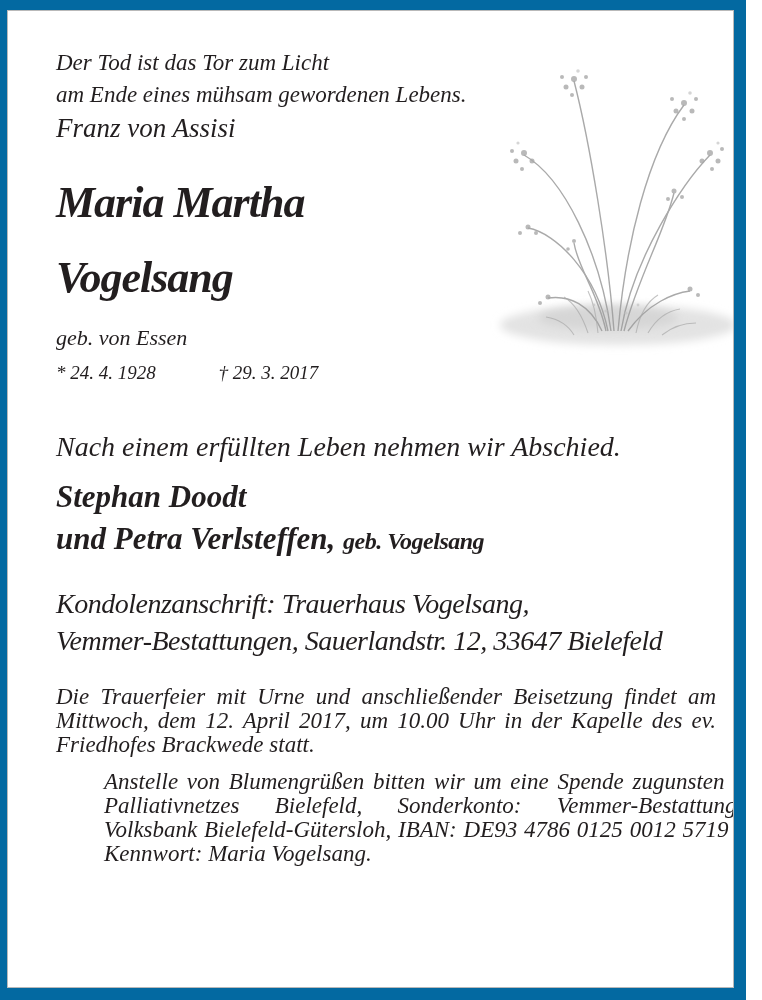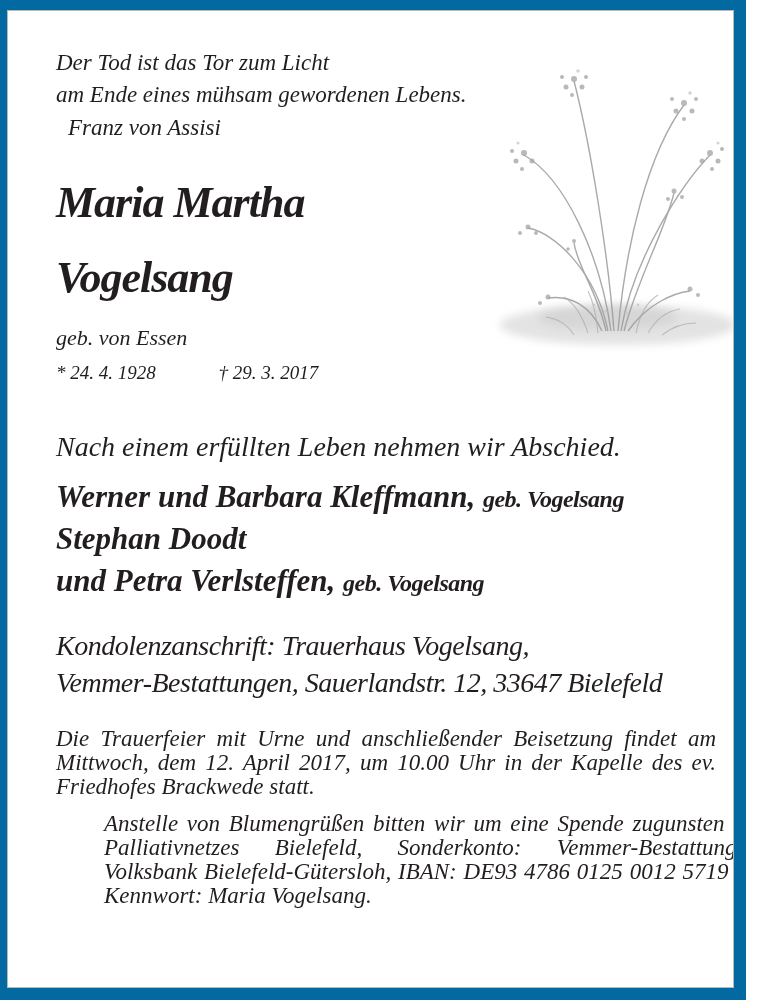--- a/index.html
+++ b/index.html
@@ -18,21 +18,21 @@
     position: relative;
     width: 100%;
     height: 100%;
     background: #ffffff;
     border: 1px solid #b9b9b9;
     overflow: hidden;
     padding: 36px 40px 0 48px;
   }
 
   .quote { font-style: italic; font-size: 23px; line-height: 32px; }
-  .quote-attribution { font-style: italic; font-size: 23px; line-height: 30px; margin-top: 2px; margin-left: 12px; }
+  .quote-attribution { font-style: italic; font-size: 27px; line-height: 30px; margin-top: 2px; }
 
   .deceased-name {
     font-style: italic;
     font-weight: bold;
     font-size: 44px;
     line-height: 75px;
     margin: 22px 0 0 0;
     letter-spacing: -1px;
   }
 
@@ -168,24 +168,20 @@
 
     <div class="dates">
       <span class="birth">* 24. 4. 1928</span>
       <span class="death">† 29. 3. 2017</span>
     </div>
 
     <div class="farewell">Nach einem erfüllten Leben nehmen wir Abschied.</div>
 
     <div class="mourners">
       <div class="mourner-line">
-        <span>Werner und Barbara Kleffmann,</span>
-        <span class="mourner-suffix">geb. Vogelsang</span>
-      </div>
-      <div class="mourner-line">
         <span>Stephan Doodt</span>
         <span class="mourner-suffix"></span>
       </div>
       <div class="mourner-line">
         <span>und Petra Verlsteffen,</span>
         <span class="mourner-suffix">geb. Vogelsang</span>
       </div>
     </div>
 
     <div class="condolence">

